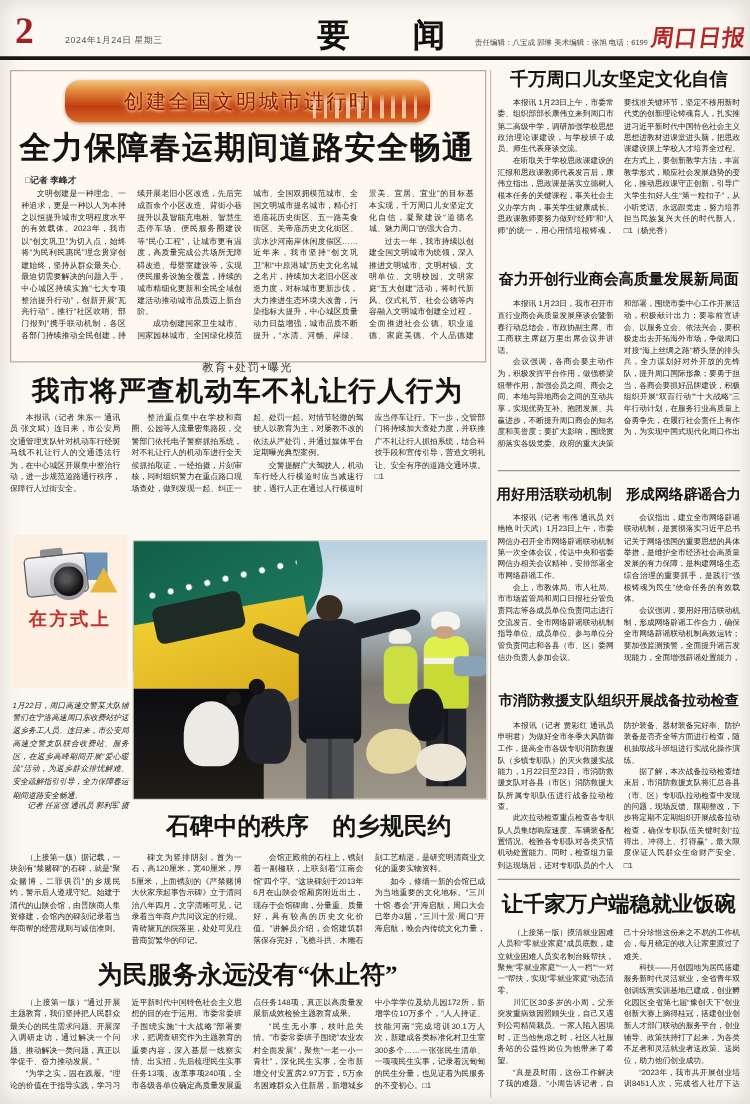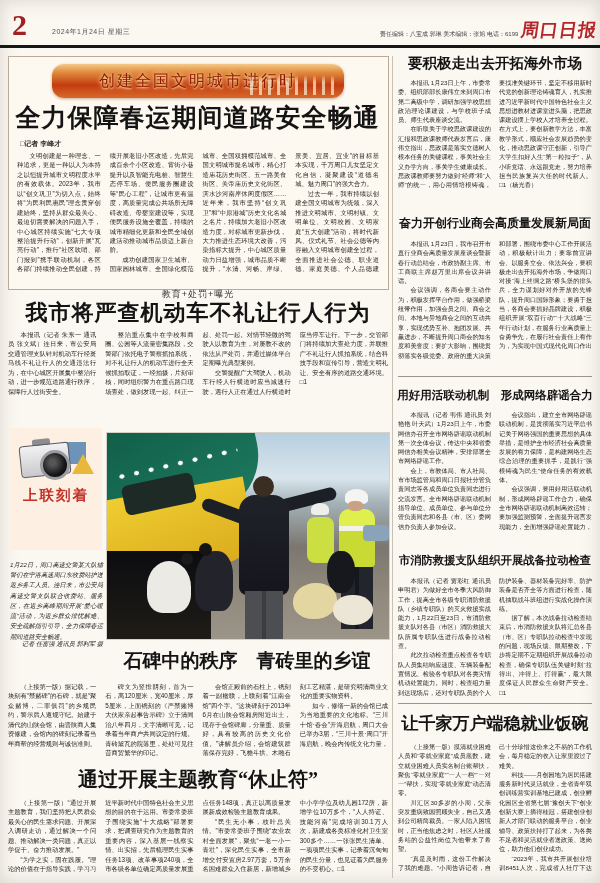--- a/index.html
+++ b/index.html
@@ -102,20 +102,25 @@
   .hlR5{left:398px;top:712px;width:194px;font-size:17px;}
   .bodyR5{left:398px;top:742px;width:194px;height:136px;}
 </style>
 </head>
 <body>
 
 <div class="page">
 
   <div class="abs pagenum">2</div>
   <div class="abs date">2024年1月24日 星期三</div>
+  <div class="abs section-wrap">
+    <div class="vbar"></div>
+    <div class="section-title">要 闻</div>
+    <div class="vbar"></div>
+  </div>
   <div class="abs editors">责任编辑：八宝成 郭琳 美术编辑：张旭 电话：6199516</div>
   <div class="abs masthead">周口日报</div>
   <div class="abs toprule"></div>
 
   <div class="abs boxA"></div>
   <div class="abs banner">
     <span class="banner-text">创建全国文明城市进行时</span>
     <span class="skyline"></span>
   </div>
   <div class="abs headline hlA">全力保障春运期间道路安全畅通</div>
@@ -133,21 +138,21 @@
       <p>整治重点集中在学校和商圈、公园等人流量密集路段，交警部门依托电子警察抓拍系统，对不礼让行人的机动车进行全天候抓拍取证，一经拍摄，片刻审核，同时组织警力在重点路口现场查处，做到发现一起、纠正一起、处罚一起。对情节轻微的驾驶人以教育为主，对屡教不改的依法从严处罚，并通过媒体平台定期曝光典型案例。</p>
       <p>交警提醒广大驾驶人，机动车行经人行横道时应当减速行驶，遇行人正在通过人行横道时应当停车让行。下一步，交管部门将持续加大查处力度，并联推广不礼让行人抓拍系统，结合科技手段和宣传引导，营造文明礼让、安全有序的道路交通环境。□1</p>
     </div>
 
   <div class="abs vnbox">
     <div class="vn-blue"></div>
     <div class="vn-tri"></div>
     <div class="cam-top"></div>
     <div class="cam-body"></div>
     <div class="cam-lens"></div>
-    <div class="vn-label">上联刻着</div>
+    <div class="vn-label">在方式上</div>
   </div>
 
   <div class="abs ph">
     <div class="ph-green"></div>
     <div class="ph-dots"></div>
     <div class="ph-yellow"></div>
     <div class="ph-wind"></div>
     <div class="ph-bay"></div>
     <div class="ph-pwhite"></div>
     <div class="ph-pwhite-head"></div>
@@ -166,38 +171,38 @@
     <div class="ph-legs1"></div>
     <div class="ph-coat"></div>
     <div class="ph-sack1"></div>
     <div class="ph-sack2"></div>
     <div class="ph-car"></div>
   </div>
 
   <div class="abs caption">1月22日，周口高速交警某大队辅警们在宁洛高速周口东收费站护送返乡务工人员。连日来，市公安局高速交警支队联合收费站、服务区，在返乡高峰期间开展“爱心暖流”活动，为返乡群众排忧解难、安全疏解指引引导，全力保障春运期间道路安全畅通。</div>
   <div class="abs credit">记者 任富强 通讯员 郭利军 摄</div>
 
-  <div class="abs headline hlC">石碑中的秩序　青砖里的乡谊</div>
+  <div class="abs headline hlC">石碑中的秩序　的乡规民约</div>
   <div class="abs bodytxt cols4 bodyC">
       <p>（上接第一版）据记载，一块刻有“禁赌碑”的石碑，就是“聚众赌博，二罪俱罚”的乡规民约，警示后人遵规守纪。始建于清代的山陕会馆，由晋陕商人集资修建，会馆内的碑刻记录着当年商帮的经营规则与诚信准则。</p>
       <p>碑文为竖排阴刻，首为一石，高120厘米，宽40厘米，厚5厘米，上面镌刻的《严禁赌博大伙家亲起事告示碑》立于清同治八年四月，文字清晰可见，记录着当年商户共同议定的行规。青砖黛瓦的院落里，处处可见往昔商贸繁华的印记。</p>
       <p>会馆正殿前的石柱上，镌刻着一副楹联，上联刻着“江南会馆”四个字。“这块碑刻于2013年6月在山陕会馆厢房附近出土，现存于会馆碑廊，分量重、质量好，具有较高的历史文化价值。”讲解员介绍，会馆建筑群落保存完好，飞檐斗拱、木雕石刻工艺精湛，是研究明清商业文化的重要实物资料。</p>
       <p>如今，修缮一新的会馆已成为当地重要的文化地标。“三川十馆·春会”开海启航，周口大会已举办3届，“三川十景·周口”开海启航，晚会内传统文化力量，周口将秉持初心用心传承弘扬，再现往日辉煌！□1</p>
     </div>
 
-  <div class="abs headline hlD">通过开展主题教育“休止符”</div>
+  <div class="abs headline hlD">为民服务永远没有“休止符”</div>
   <div class="abs bodytxt cols4 bodyD">
       <p>（上接第一版）“通过开展主题教育，我们坚持把人民群众最关心的民生需求问题、开展深入调研走访，通过解决一个问题、推动解决一类问题，真正以学促干、奋力推动发展。”</p>
       <p>“为学之实，固在践履。”理论的价值在于指导实践，学习习近平新时代中国特色社会主义思想的目的在于运用。市委常委班子围绕实施“十大战略”部署要求，把调查研究作为主题教育的重要内容，深入基层一线察实情、出实招，先后梳理民生实事任务13项、改革事项240项，全市各级各单位确定高质量发展重点任务148项，真正以高质量发展新成效检验主题教育成果。</p>
       <p>“民生无小事，枝叶总关情。”市委常委班子围绕“农业农村全面发展”，聚焦“一老一小一青壮”，深化民生实事，全市新增交付安置房2.97万套，5万余名困难群众入住新居，新增城乡中小学学位及幼儿园172所，新增学位10万多个，“人人持证、技能河南”完成培训30.1万人次，新建成各类标准化村卫生室300多个……一张张民生清单、一项项民生实事，记录着沉甸甸的民生分量，也见证着为民服务的不变初心。□1</p>
     </div>
 
   <div class="abs vdivider"></div>
 
-  <div class="abs headline hlR1">要积极走出去开拓海外市场</div>
+  <div class="abs headline hlR1">千万周口儿女坚定文化自信</div>
   <div class="abs bodytxt cols2 bodyR1">
       <p>本报讯 1月23日上午，市委常委、组织部部长康伟立来到周口市第二高级中学，调研加强学校思想政治理论课建设，与学校班子成员、师生代表座谈交流。</p>
       <p>在听取关于学校思政课建设的汇报和思政课教师代表发言后，康伟立指出，思政课是落实立德树人根本任务的关键课程，事关社会主义办学方向，事关学生健康成长。思政课教师要努力做到“经师”和“人师”的统一，用心用情培根铸魂，要找准关键环节，坚定不移用新时代党的创新理论铸魂育人，扎实推进习近平新时代中国特色社会主义思想进教材进课堂进头脑，把思政课建设摆上学校人才培养全过程。在方式上，要创新教学方法，丰富教学形式，顺应社会发展趋势的变化，推动思政课守正创新，引导广大学生扣好人生“第一粒扣子”，从小听党话、永远跟党走，努力培养担当民族复兴大任的时代新人。□1（杨光香）</p>
     </div>
 
   <div class="abs headline hlR2">奋力开创行业商会高质量发展新局面</div>
   <div class="abs bodytxt cols2 bodyR2">
       <p>本报讯 1月23日，我市召开市直行业商会高质量发展座谈会暨新春行动总结会，市政协副主席、市工商联主席赵万里出席会议并讲话。</p>
       <p>会议强调，各商会要主动作为，积极发挥平台作用，做强桥梁纽带作用，加强会员之间、商会之间、本地与异地商会之间的互动共享，实现优势互补、抱团发展、共赢进步，不断提升周口商会的知名度和美誉度；要扩大影响，围绕贯彻落实各级党委、政府的重大决策和部署，围绕市委中心工作开展活动，积极献计出力；要靠前宣讲会、以服务立会、依法兴会，要积极走出去开拓海外市场，争做周口对接“海上丝绸之路”桥头堡的排头兵，全力谋划好对外开放的先锋队，提升周口国际形象；要勇于担当，各商会要抓好品牌建设，积极组织开展“双百行动”“十大战略”三年行动计划，在服务行业高质量上奋勇争先，在履行社会责任上有作为，为实现中国式现代化周口作出行业商会的更大贡献。□1（杨雅淇）</p>
     </div>

